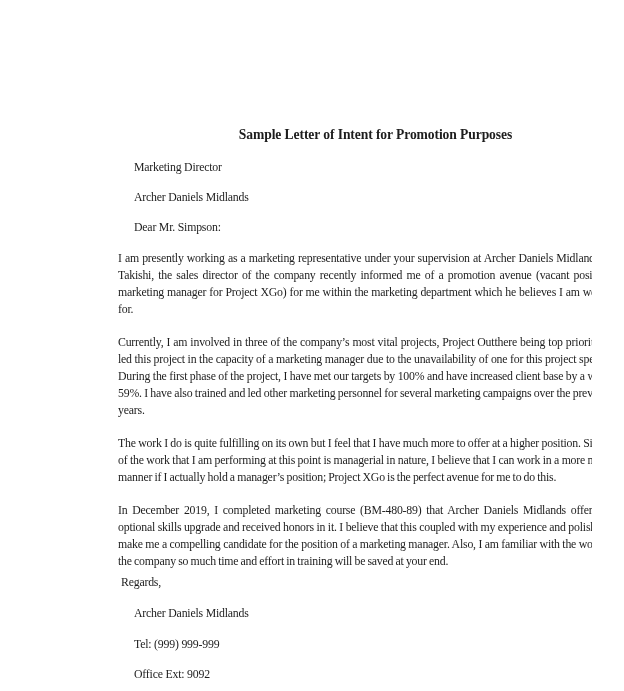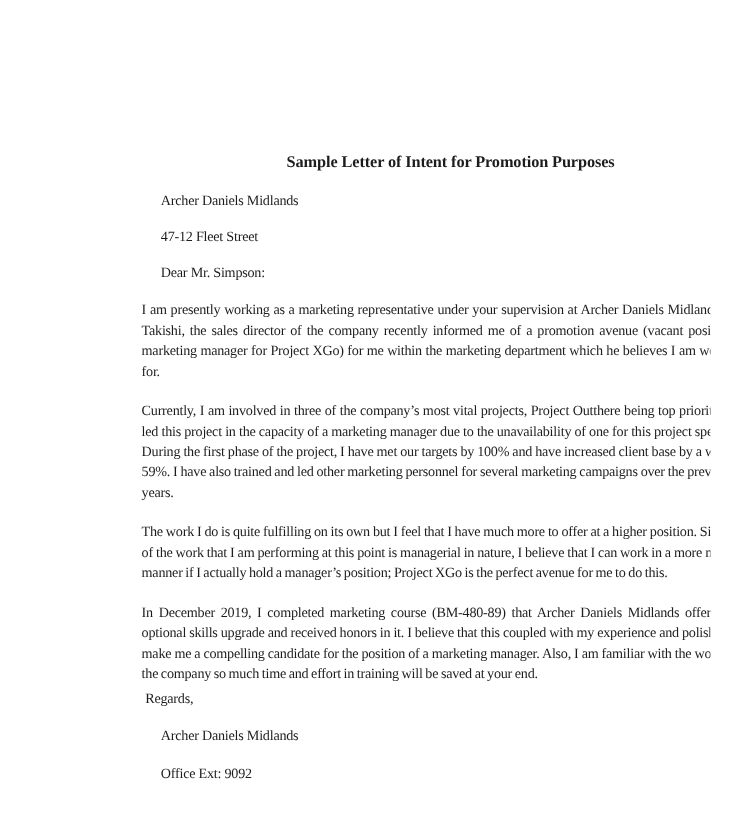--- a/index.html
+++ b/index.html
@@ -66,31 +66,32 @@
 </head>
 <body>
 
 <div class="page">
   <div class="content">
 
     <div class="title">Sample Letter of Intent for Promotion Purposes</div>
 
 
     <div class="recipient-block">
+      <div class="line">Marketing Director</div>
       <div class="line">Archer Daniels Midlands</div>
-      <div class="line">47-12 Fleet Street</div>
       <div class="line salutation">Dear Mr. Simpson:</div>
     </div>
 
     <p class="para">I am presently working as a marketing representative under your supervision at Archer Daniels Midlands. Ahura Takishi, the sales director of the company recently informed me of a promotion avenue (vacant position of a marketing manager for Project XGo) for me within the marketing department which he believes I am well-suited for.</p>
     <p class="para">Currently, I am involved in three of the company’s most vital projects, Project Outthere being top priority. I have led this project in the capacity of a marketing manager due to the unavailability of one for this project specifically. During the first phase of the project, I have met our targets by 100% and have increased client base by a whooping 59%. I have also trained and led other marketing personnel for several marketing campaigns over the previous four years.</p>
     <p class="para">The work I do is quite fulfilling on its own but I feel that I have much more to offer at a higher position. Since most of the work that I am performing at this point is managerial in nature, I believe that I can work in a more motivated manner if I actually hold a manager’s position; Project XGo is the perfect avenue for me to do this.</p>
     <p class="para">In December 2019, I completed marketing course (BM-480-89) that Archer Daniels Midlands offered as an optional skills upgrade and received honors in it. I believe that this coupled with my experience and polished skills make me a compelling candidate for the position of a marketing manager. Also, I am familiar with the workings of the company so much time and effort in training will be saved at your end.</p>
 
     <div class="closing-line">Regards,</div>
 
     <div class="signature-block">
       <div class="line">Archer Daniels Midlands</div>
+      <div class="line">Tel: (999) 999-999</div>
       <div class="line">Office Ext: 9092</div>
     </div>
 
   </div>
 </div>
 
 </body></html>

